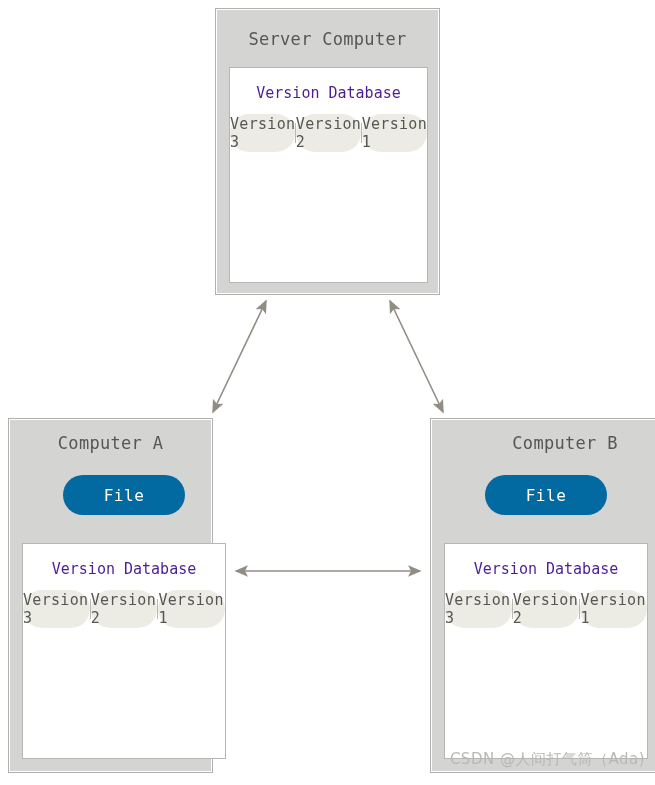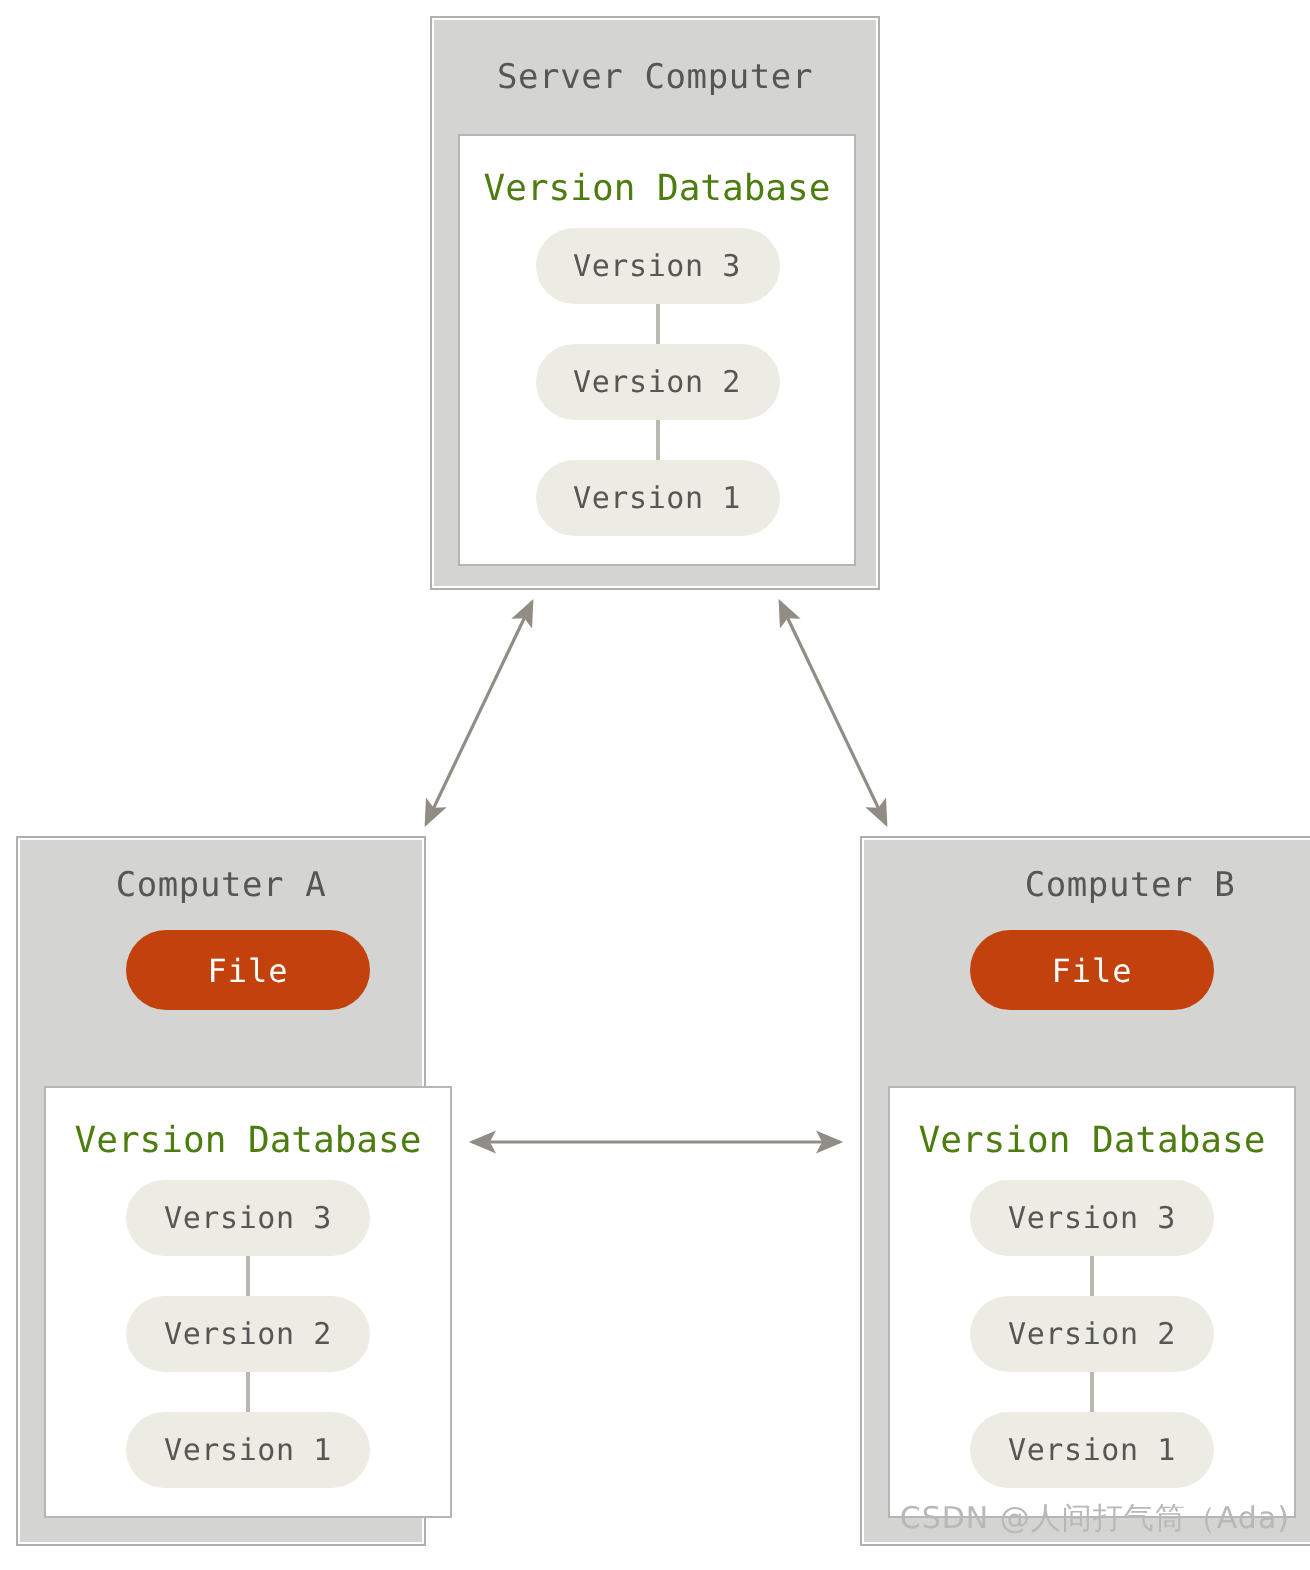--- a/index.html
+++ b/index.html
@@ -78,27 +78,28 @@
   #server-panel .panel-title { top: 20px; }
   #computer-a-panel .panel-title,
   #computer-b-panel .panel-title { top: 14px; }
 
   
   .file-pill {
     position: absolute;
     width: 122px;
     height: 40px;
     border-radius: 20px;
-    background: #c2410c;
+    background: #0369a1;
     color: #ffffff;
     font-size: 16px;
     display: flex;
     align-items: center;
     justify-content: center;
     letter-spacing: 0.5px;
+    margin-top: 10px;
   }
 
   #computer-a-panel .file-pill { left: 54px; top: 46px; }
   #computer-b-panel .file-pill { left: 54px; top: 46px; }
 
   
   .vdb-box {
     position: absolute;
     background: #ffffff;
     border: 1px solid #b6b6b4;
@@ -119,32 +120,32 @@
     width: 204px;
     height: 216px;
   }
 
   .vdb-title {
     position: absolute;
     left: 0;
     right: 0;
     top: 16px;
     text-align: center;
-    color: #4d7c0f;
-    font-size: 18px;
+    color: #4c1d95;
+    font-size: 15px;
     white-space: nowrap;
   }
 
   .version-stack {
     position: absolute;
     left: 0;
     right: 0;
     top: 46px;
     display: flex;
-    flex-direction: column;
+    flex-direction: row;
     align-items: center;
   }
 
   .version-pill {
     width: 122px;
     height: 38px;
     border-radius: 19px;
     background: #edece4;
     color: #565654;
     font-size: 15px;

